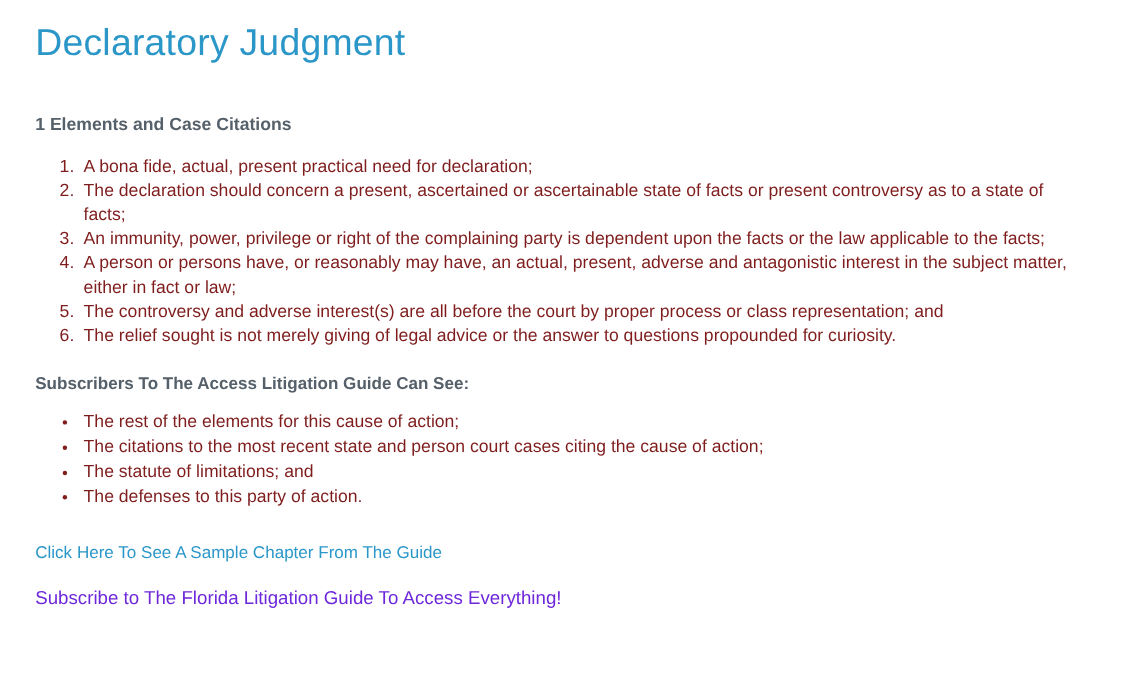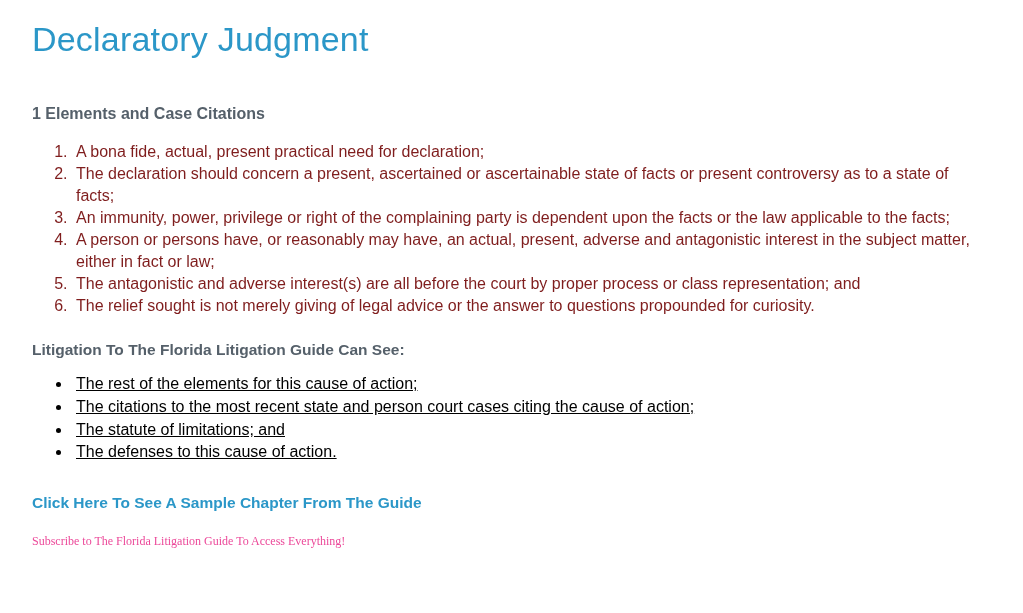--- a/index.html
+++ b/index.html
@@ -47,71 +47,69 @@
   .subscribers-heading {
     font-size: 15.5px;
     font-weight: bold;
     color: #55606a;
     margin: 24px 0 0 0;
   }
   ul.benefits {
     margin: 14px 0 0 0;
     padding-left: 40px;
     font-size: 16px;
-    color: #000000;
+    color: #7f1d1d;
     line-height: 1.42;
     list-style-type: disc;
-    text-decoration: underline;
   }
   ul.benefits li {
     padding-left: 4px;
   }
   .cta-sample {
     display: inline-block;
     font-size: 15.5px;
-    font-weight: bold;
+    font-weight: normal;
     color: #2b97c8;
     text-decoration: none;
     margin: 30px 0 0 0;
   }
   .cta-subscribe {
     display: inline-block;
-    font-size: 12px;
+    font-size: 17px;
     font-weight: 400;
-    color: #ec4899;
+    color: #6d28d9;
     text-decoration: none;
     margin: 22px 0 0 0;
-    font-family: Liberation Serif, serif;
   }
 </style>
 </head>
 <body>
 
 <div class="page">
 
   <h1 class="page-title">Declaratory Judgment</h1>
 
   <p class="section-heading">1 Elements and Case Citations</p>
 
   <ol class="elements">
     <li>A bona fide, actual, present practical need for declaration;</li>
     <li>The declaration should concern a present, ascertained or ascertainable state of facts or present controversy as to a state of facts;</li>
     <li>An immunity, power, privilege or right of the complaining party is dependent upon the facts or the law applicable to the facts;</li>
     <li>A person or persons have, or reasonably may have, an actual, present, adverse and antagonistic interest in the subject matter, either in fact or law;</li>
-    <li>The antagonistic and adverse interest(s) are all before the court by proper process or class representation; and</li>
+    <li>The controversy and adverse interest(s) are all before the court by proper process or class representation; and</li>
     <li>The relief sought is not merely giving of legal advice or the answer to questions propounded for curiosity.</li>
   </ol>
 
-  <p class="subscribers-heading">Litigation To The Florida Litigation Guide Can See:</p>
+  <p class="subscribers-heading">Subscribers To The Access Litigation Guide Can See:</p>
 
   <ul class="benefits">
     <li>The rest of the elements for this cause of action;</li>
     <li>The citations to the most recent state and person court cases citing the cause of action;</li>
     <li>The statute of limitations; and</li>
-    <li>The defenses to this cause of action.</li>
+    <li>The defenses to this party of action.</li>
   </ul>
 
   <div>
     <a href="#" class="cta-sample">Click Here To See A Sample Chapter From The Guide</a>
   </div>
 
   <div>
     <a href="#" class="cta-subscribe">Subscribe to The Florida Litigation Guide To Access Everything!</a>
   </div>
 

